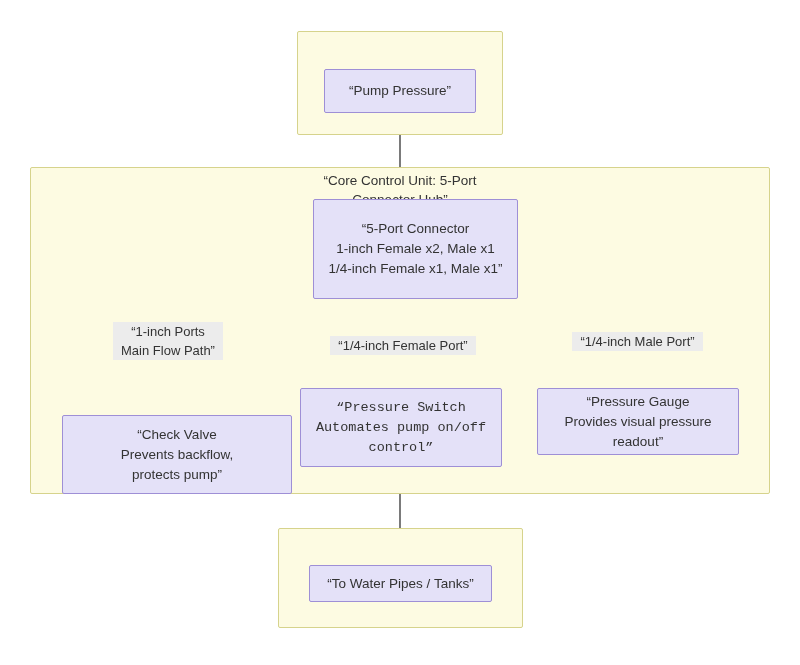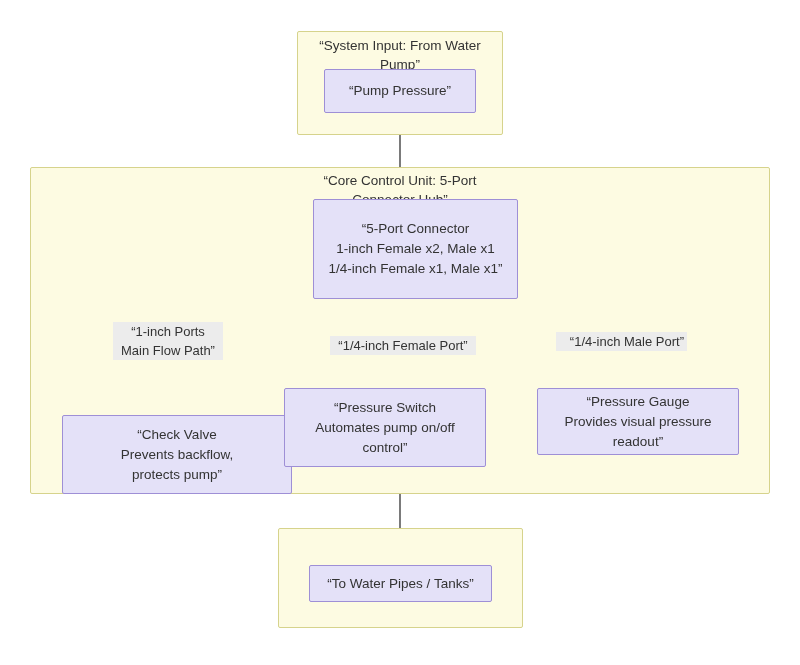--- a/index.html
+++ b/index.html
@@ -101,50 +101,49 @@
 
     <path class="edge-path" d="M400,299 L400,382" marker-end="url(#arrowhead)"></path>
 
     <path class="edge-path" d="M500,298 C545,318 602,326 626,346 C639,358 641,370 638,382" marker-end="url(#arrowhead)"></path>
 
     <path class="edge-path" d="M400,494 L400,552" marker-end="url(#arrowhead)"></path>
   </svg>
 
   <div class="cluster" style="left:297px; top:31px; width:206px; height:104px;">
   </div>
-  <div class="cluster-title" style="left:305px; top:36px; width:190px;">“System Input: From Water Pump”</div>
 
   <div class="node" style="left:324px; top:69px; width:152px; height:44px;">
     <span class="node-label">“Pump Pressure”</span>
   </div>
 
   <div class="cluster" style="left:30px; top:167px; width:740px; height:327px;">
   </div>
   <div class="cluster-title" style="left:305px; top:171px; width:190px;">“Core Control Unit: 5-Port Connector Hub”</div>
 
   <div class="node" style="left:297px; top:199px; width:205px; height:100px;margin-left:16px;">
     <span class="node-label">“5-Port Connector
 1-inch Female x2, Male x1
 1/4-inch Female x1, Male x1”</span>
   </div>
 
   <div class="edge-label" style="left:113px; top:322px; width:110px;">“1-inch Ports
 Main Flow Path”</div>
 
   <div class="edge-label" style="left:330px; top:336px; width:146px;">“1/4-inch Female Port”</div>
 
-  <div class="edge-label" style="left:556px; top:332px; width:131px;text-align:right;">“1/4-inch Male Port”</div>
+  <div class="edge-label" style="left:572px; top:332px; width:131px;">“1/4-inch Male Port”</div>
 
   <div class="node" style="left:62px; top:388px; width:230px; height:79px;margin-top:27px;">
     <span class="node-label">“Check Valve
 Prevents backflow,
 protects pump”</span>
   </div>
 
-  <div class="node" style="left:284px; top:388px; width:202px; height:79px;">
+  <div class="node" style="left:300px; top:388px; width:202px; height:79px;font-family:Liberation Mono, monospace;">
     <span class="node-label">“Pressure Switch
 Automates pump on/off
 control”</span>
   </div>
 
   <div class="node" style="left:537px; top:388px; width:202px; height:67px;">
     <span class="node-label">“Pressure Gauge
 Provides visual pressure
 readout”</span>
   </div>

